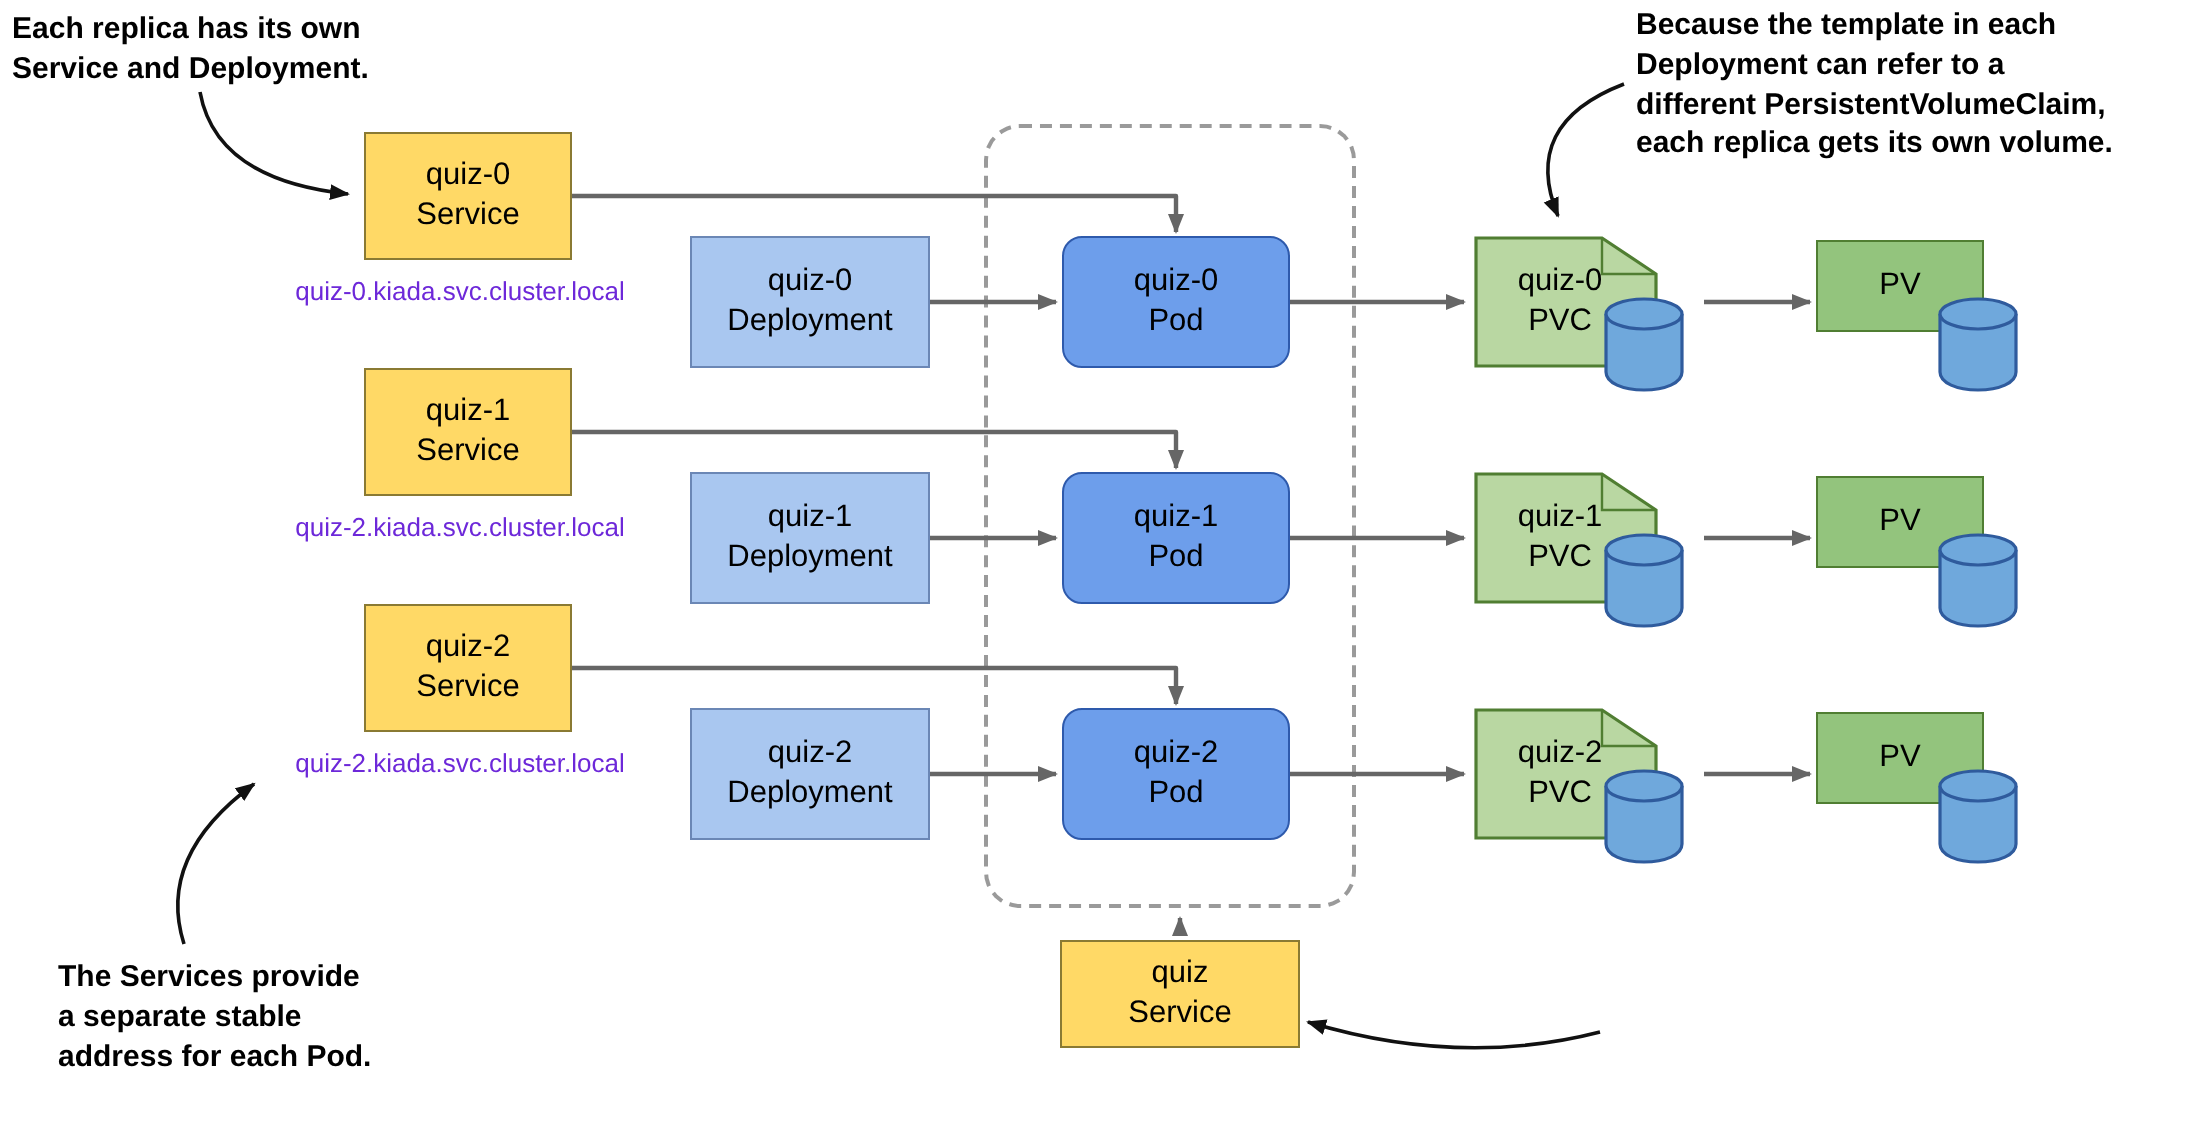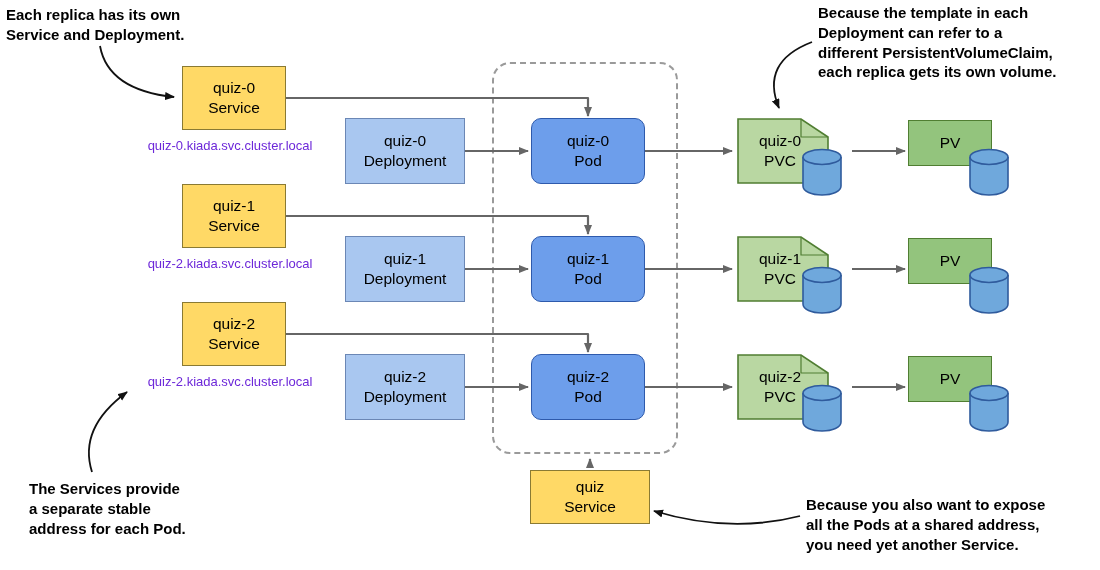--- a/index.html
+++ b/index.html
@@ -198,17 +198,14 @@
 
   <div class="note" style="left:818px;top:3px;width:278px;">Because the template in each
 Deployment can refer to a
 different PersistentVolumeClaim,
 each replica gets its own volume.</div>
   <div class="note" style="left:6px;top:5px;">Each replica has its own
 Service and Deployment.</div>
   <div class="note" style="left:5px;top:479px;margin-left:24px;">The Services provide
 a separate stable
 address for each Pod.</div>
-  <div class="note" style="left:806px;top:495px;width:290px;">Because you also want to expose
-all the Pods at a shared address,
-you need yet another Service.</div>
 
 </div>
 
 </body></html>

